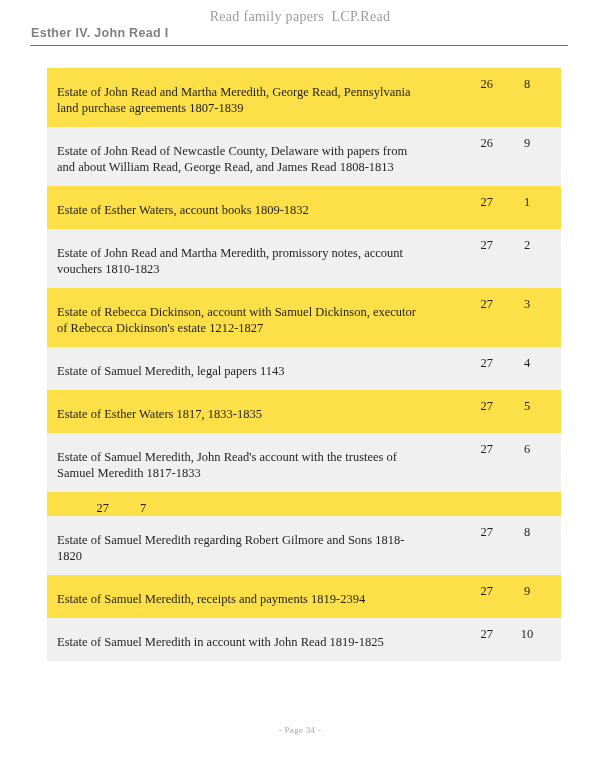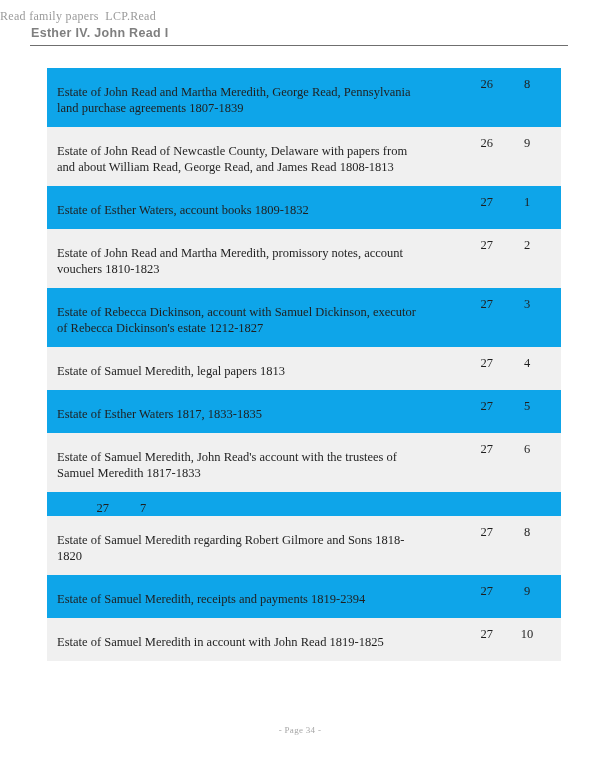--- a/index.html
+++ b/index.html
@@ -14,22 +14,22 @@
     background: #ffffff;
     overflow: hidden;
     font-family: "Liberation Serif", serif;
     color: var(--text, #1f1f1f);
   }
   .doc-header-center {
     position: absolute;
     top: 9px;
     left: 0;
     right: 0;
-    text-align: left;
-    font-size: 12px;
+    text-align: center;
+    font-size: 14px;
     letter-spacing: 0.3px;
     color: var(--muted, #9b9b9b);
     white-space: pre;
   }
   .series-title {
     position: absolute;
     top: 26px;
     left: 31px;
     font-family: "Liberation Sans", sans-serif;
     font-size: 12.5px;
@@ -47,21 +47,21 @@
   }
   .series-table {
     position: absolute;
     top: 68px;
     left: 47px;
     width: 514px;
   }
   .row {
     display: flex;
     align-items: flex-start;
-    background: #0ea5e9;
+    background: #fde047;
   }
   .row.alt {
     background: var(--alt-bg, #f0f0f0);
   }
   .cell-desc {
     box-sizing: border-box;
     width: 384px;
     padding: 16px 8px 11px 10px;
     font-size: 12.5px;
     line-height: 16px;
@@ -132,21 +132,21 @@
     <div class="cell-folder">2</div>
   </div>
 
   <div class="row">
     <div class="cell-desc">Estate of Rebecca Dickinson, account with Samuel Dickinson, executor of Rebecca Dickinson's estate 1212-1827</div>
     <div class="cell-box">27</div>
     <div class="cell-folder">3</div>
   </div>
 
   <div class="row alt">
-    <div class="cell-desc">Estate of Samuel Meredith, legal papers 1813</div>
+    <div class="cell-desc">Estate of Samuel Meredith, legal papers 1143</div>
     <div class="cell-box">27</div>
     <div class="cell-folder">4</div>
   </div>
 
   <div class="row">
     <div class="cell-desc">Estate of Esther Waters 1817, 1833-1835</div>
     <div class="cell-box">27</div>
     <div class="cell-folder">5</div>
   </div>
 

